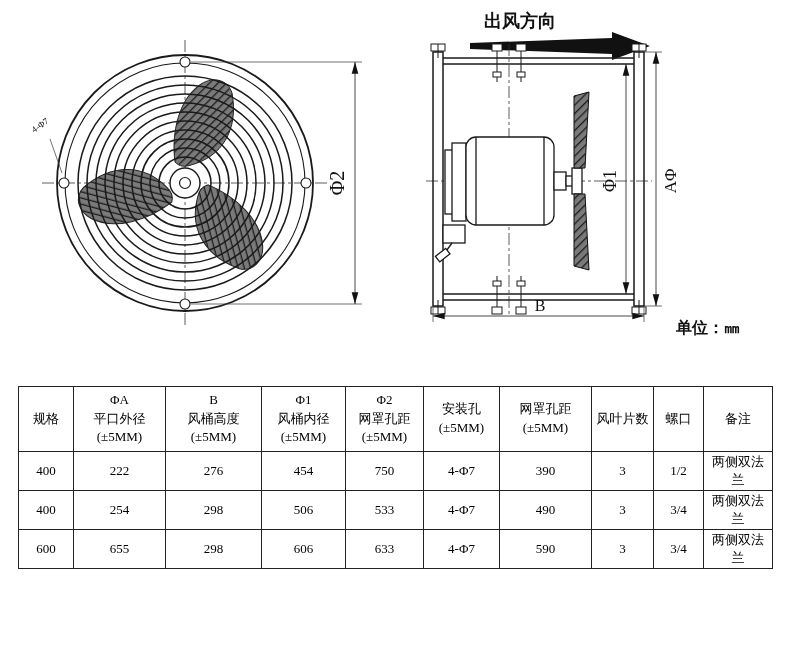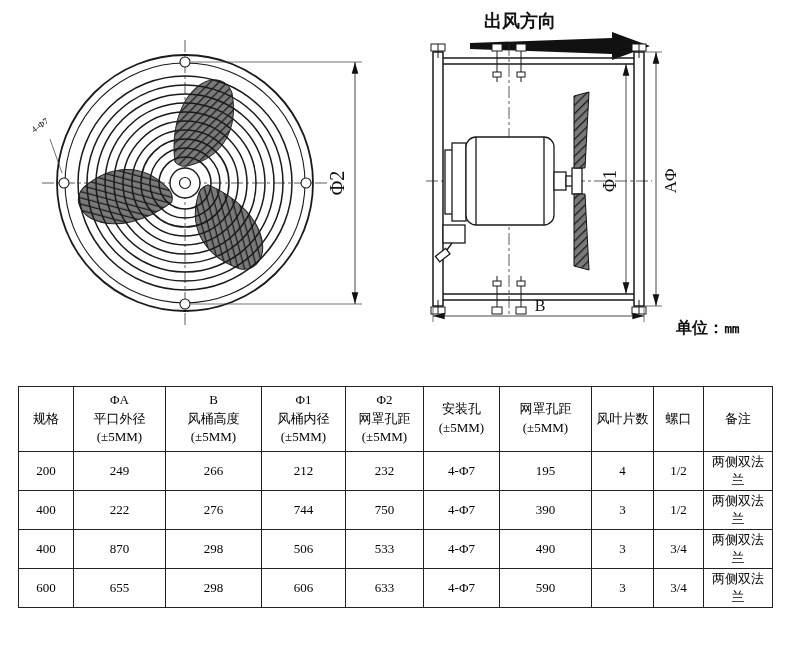--- a/index.html
+++ b/index.html
@@ -213,46 +213,34 @@
 (±5MM)</th>
           <th>网罩孔距
 (±5MM)</th>
           <th>风叶片数</th>
           <th>螺口</th>
           <th>备注</th>
         </tr>
     </thead>
     <tbody>
         <tr>
-          <td>200</td>
-          <td>249</td>
-          <td>266</td>
-          <td>212</td>
-          <td>232</td>
-          <td>4-Φ7</td>
-          <td>195</td>
-          <td>4</td>
-          <td>1/2</td>
-          <td>两侧双法兰</td>
-        </tr>
-        <tr>
           <td>400</td>
           <td>222</td>
           <td>276</td>
-          <td>744</td>
+          <td>454</td>
           <td>750</td>
           <td>4-Φ7</td>
           <td>390</td>
           <td>3</td>
           <td>1/2</td>
           <td>两侧双法兰</td>
         </tr>
         <tr>
           <td>400</td>
-          <td>870</td>
+          <td>254</td>
           <td>298</td>
           <td>506</td>
           <td>533</td>
           <td>4-Φ7</td>
           <td>490</td>
           <td>3</td>
           <td>3/4</td>
           <td>两侧双法兰</td>
         </tr>
         <tr>

